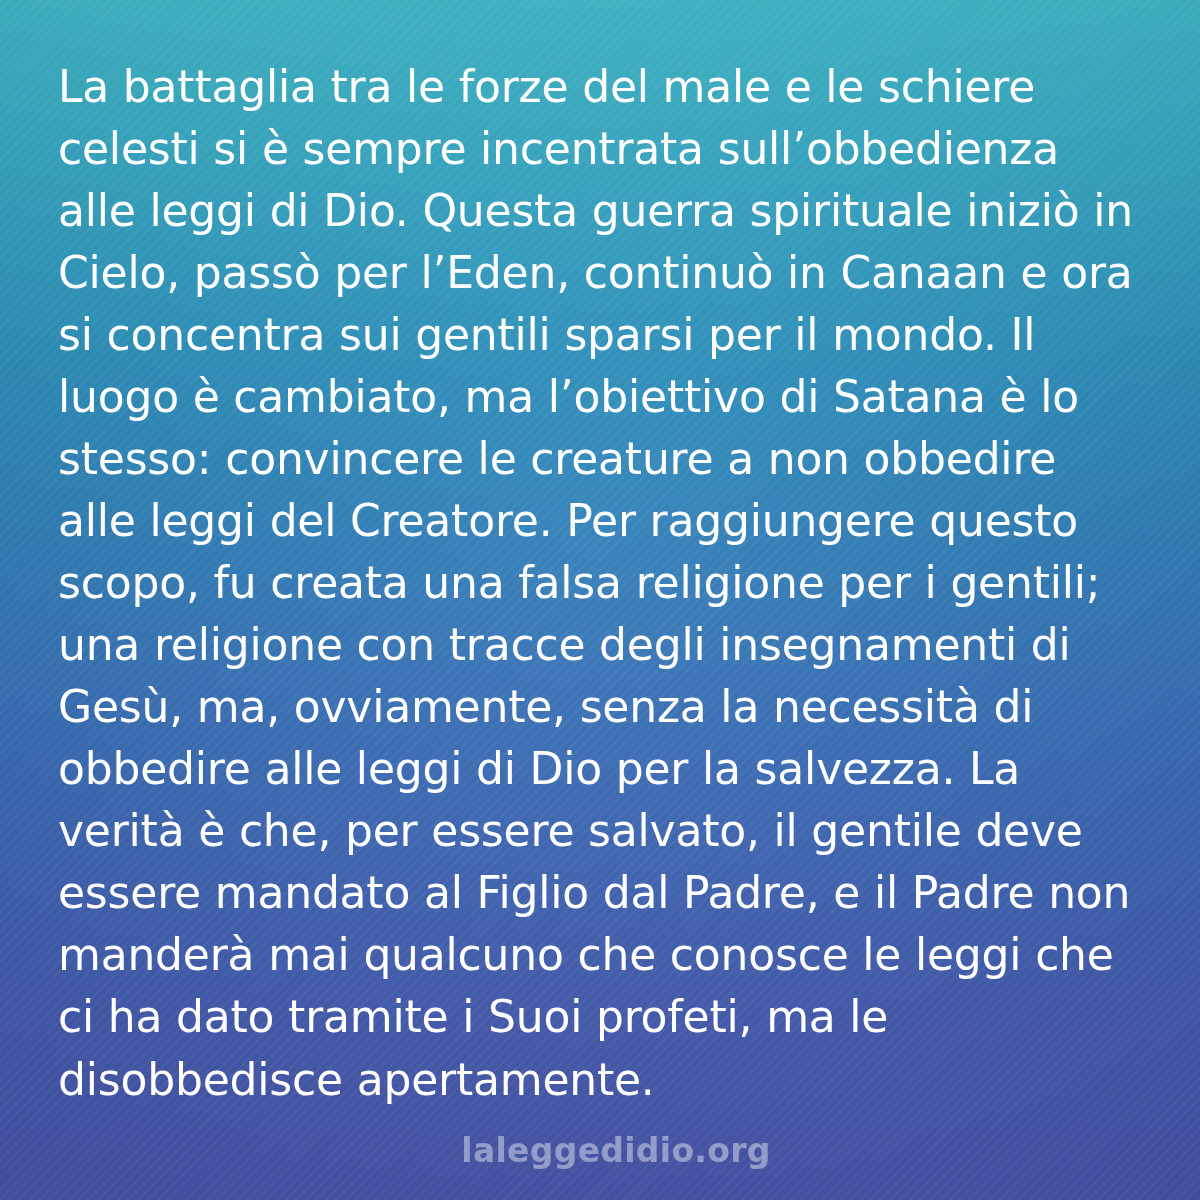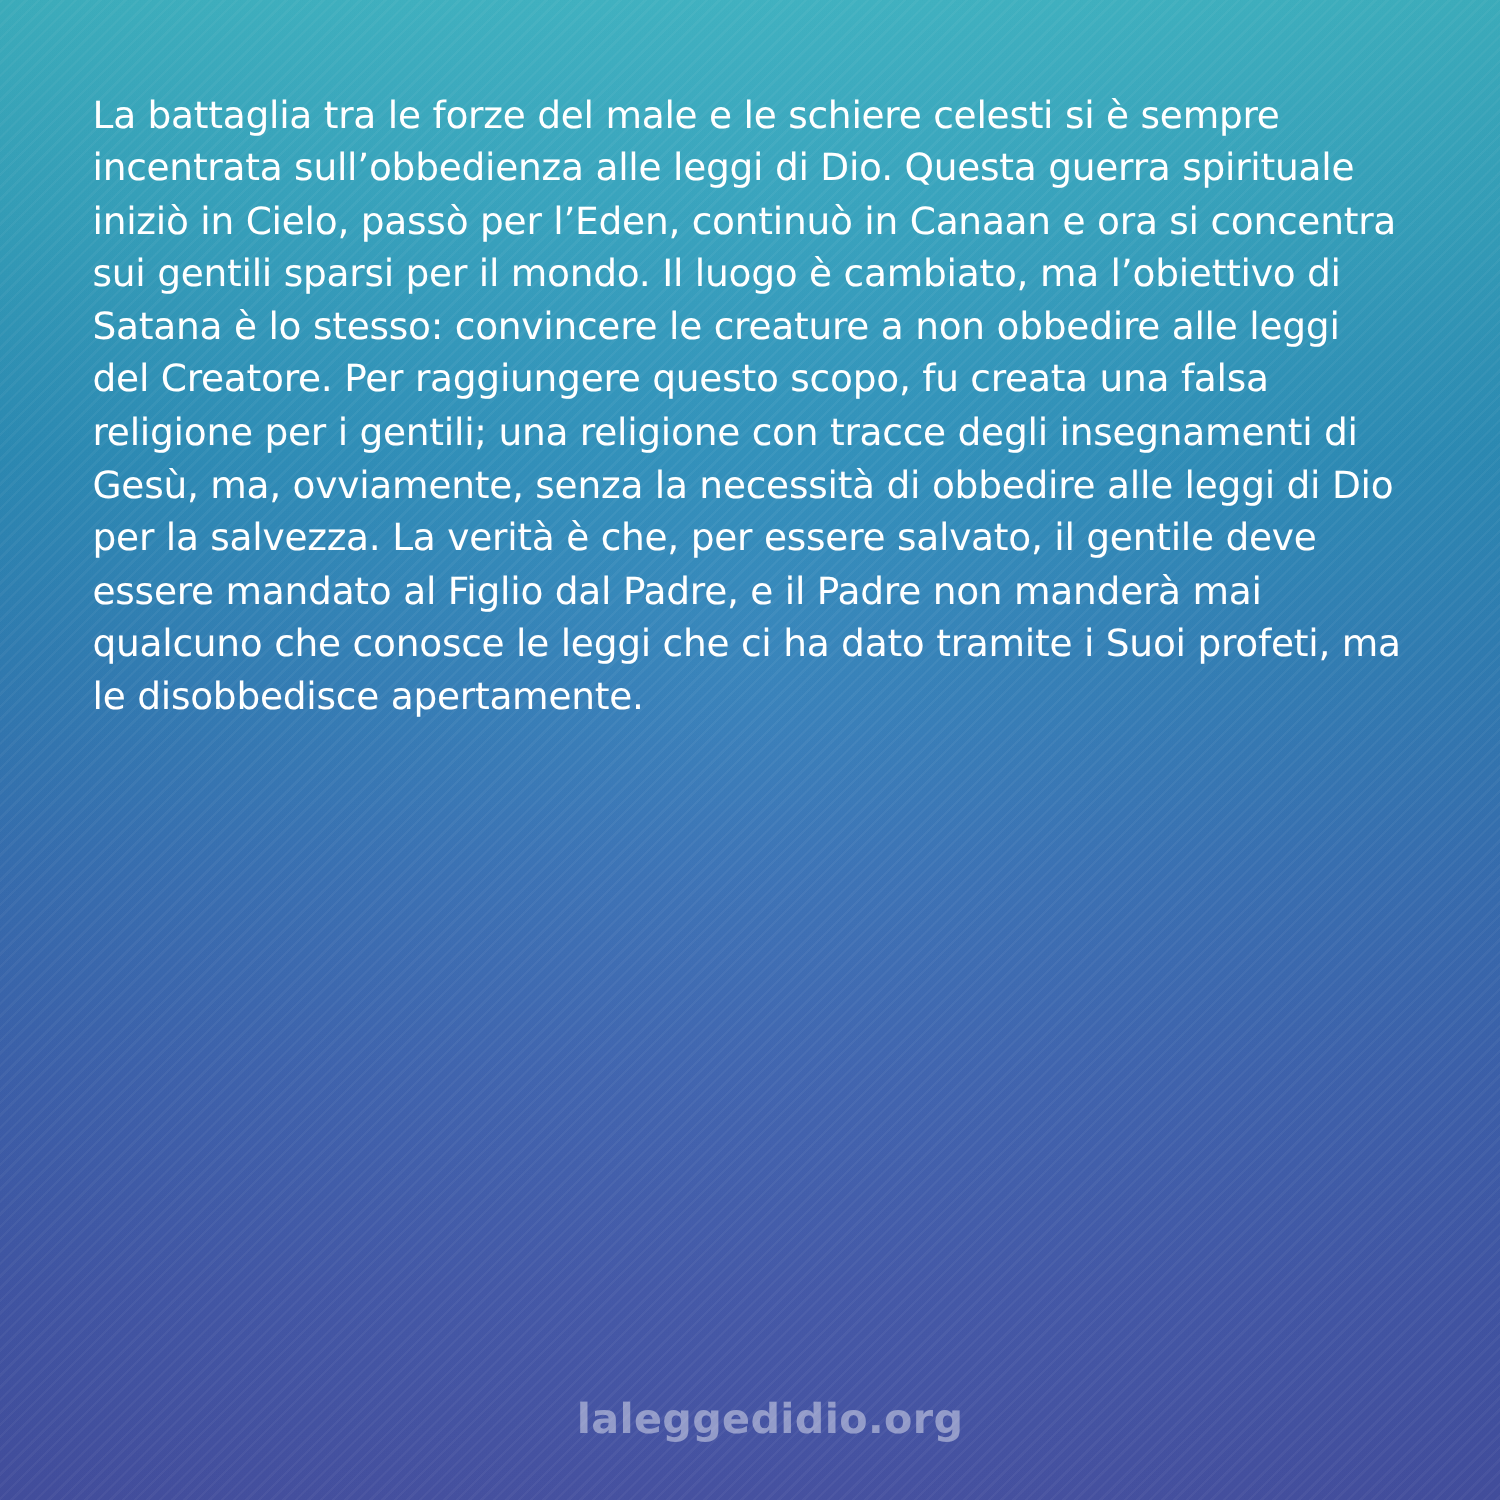--- a/index.html
+++ b/index.html
@@ -50,36 +50,36 @@
     inset: 0;
     background: radial-gradient(ellipse at 50% 45%, rgba(255,255,255,0.05) 0%, rgba(0,0,0,0.08) 100%);
     pointer-events: none;
   }
 
   .quote-text {
     position: absolute;
     left: 58px;
     right: 58px;
     top: 56px;
-    margin: 16px;
+    margin: 0;
     color: #ffffff;
     font-family: "DejaVu Sans", sans-serif;
     font-weight: 400;
-    font-size: 30px;
+    font-size: 44px;
     line-height: 1.41;
     letter-spacing: -0.2px;
     text-rendering: optimizeLegibility;
     -webkit-font-smoothing: antialiased;
   }
 
   .watermark {
     position: absolute;
     left: 0;
     right: 0;
-    bottom: 46px;
+    bottom: 30px;
     text-align: center;
     color: rgba(255, 255, 255, 0.42);
     font-family: "DejaVu Sans", sans-serif;
     font-size: 33px;
     font-weight: 700;
     letter-spacing: 0.3px;
     padding-left: 32px;
   }
 </style>
 </head>

